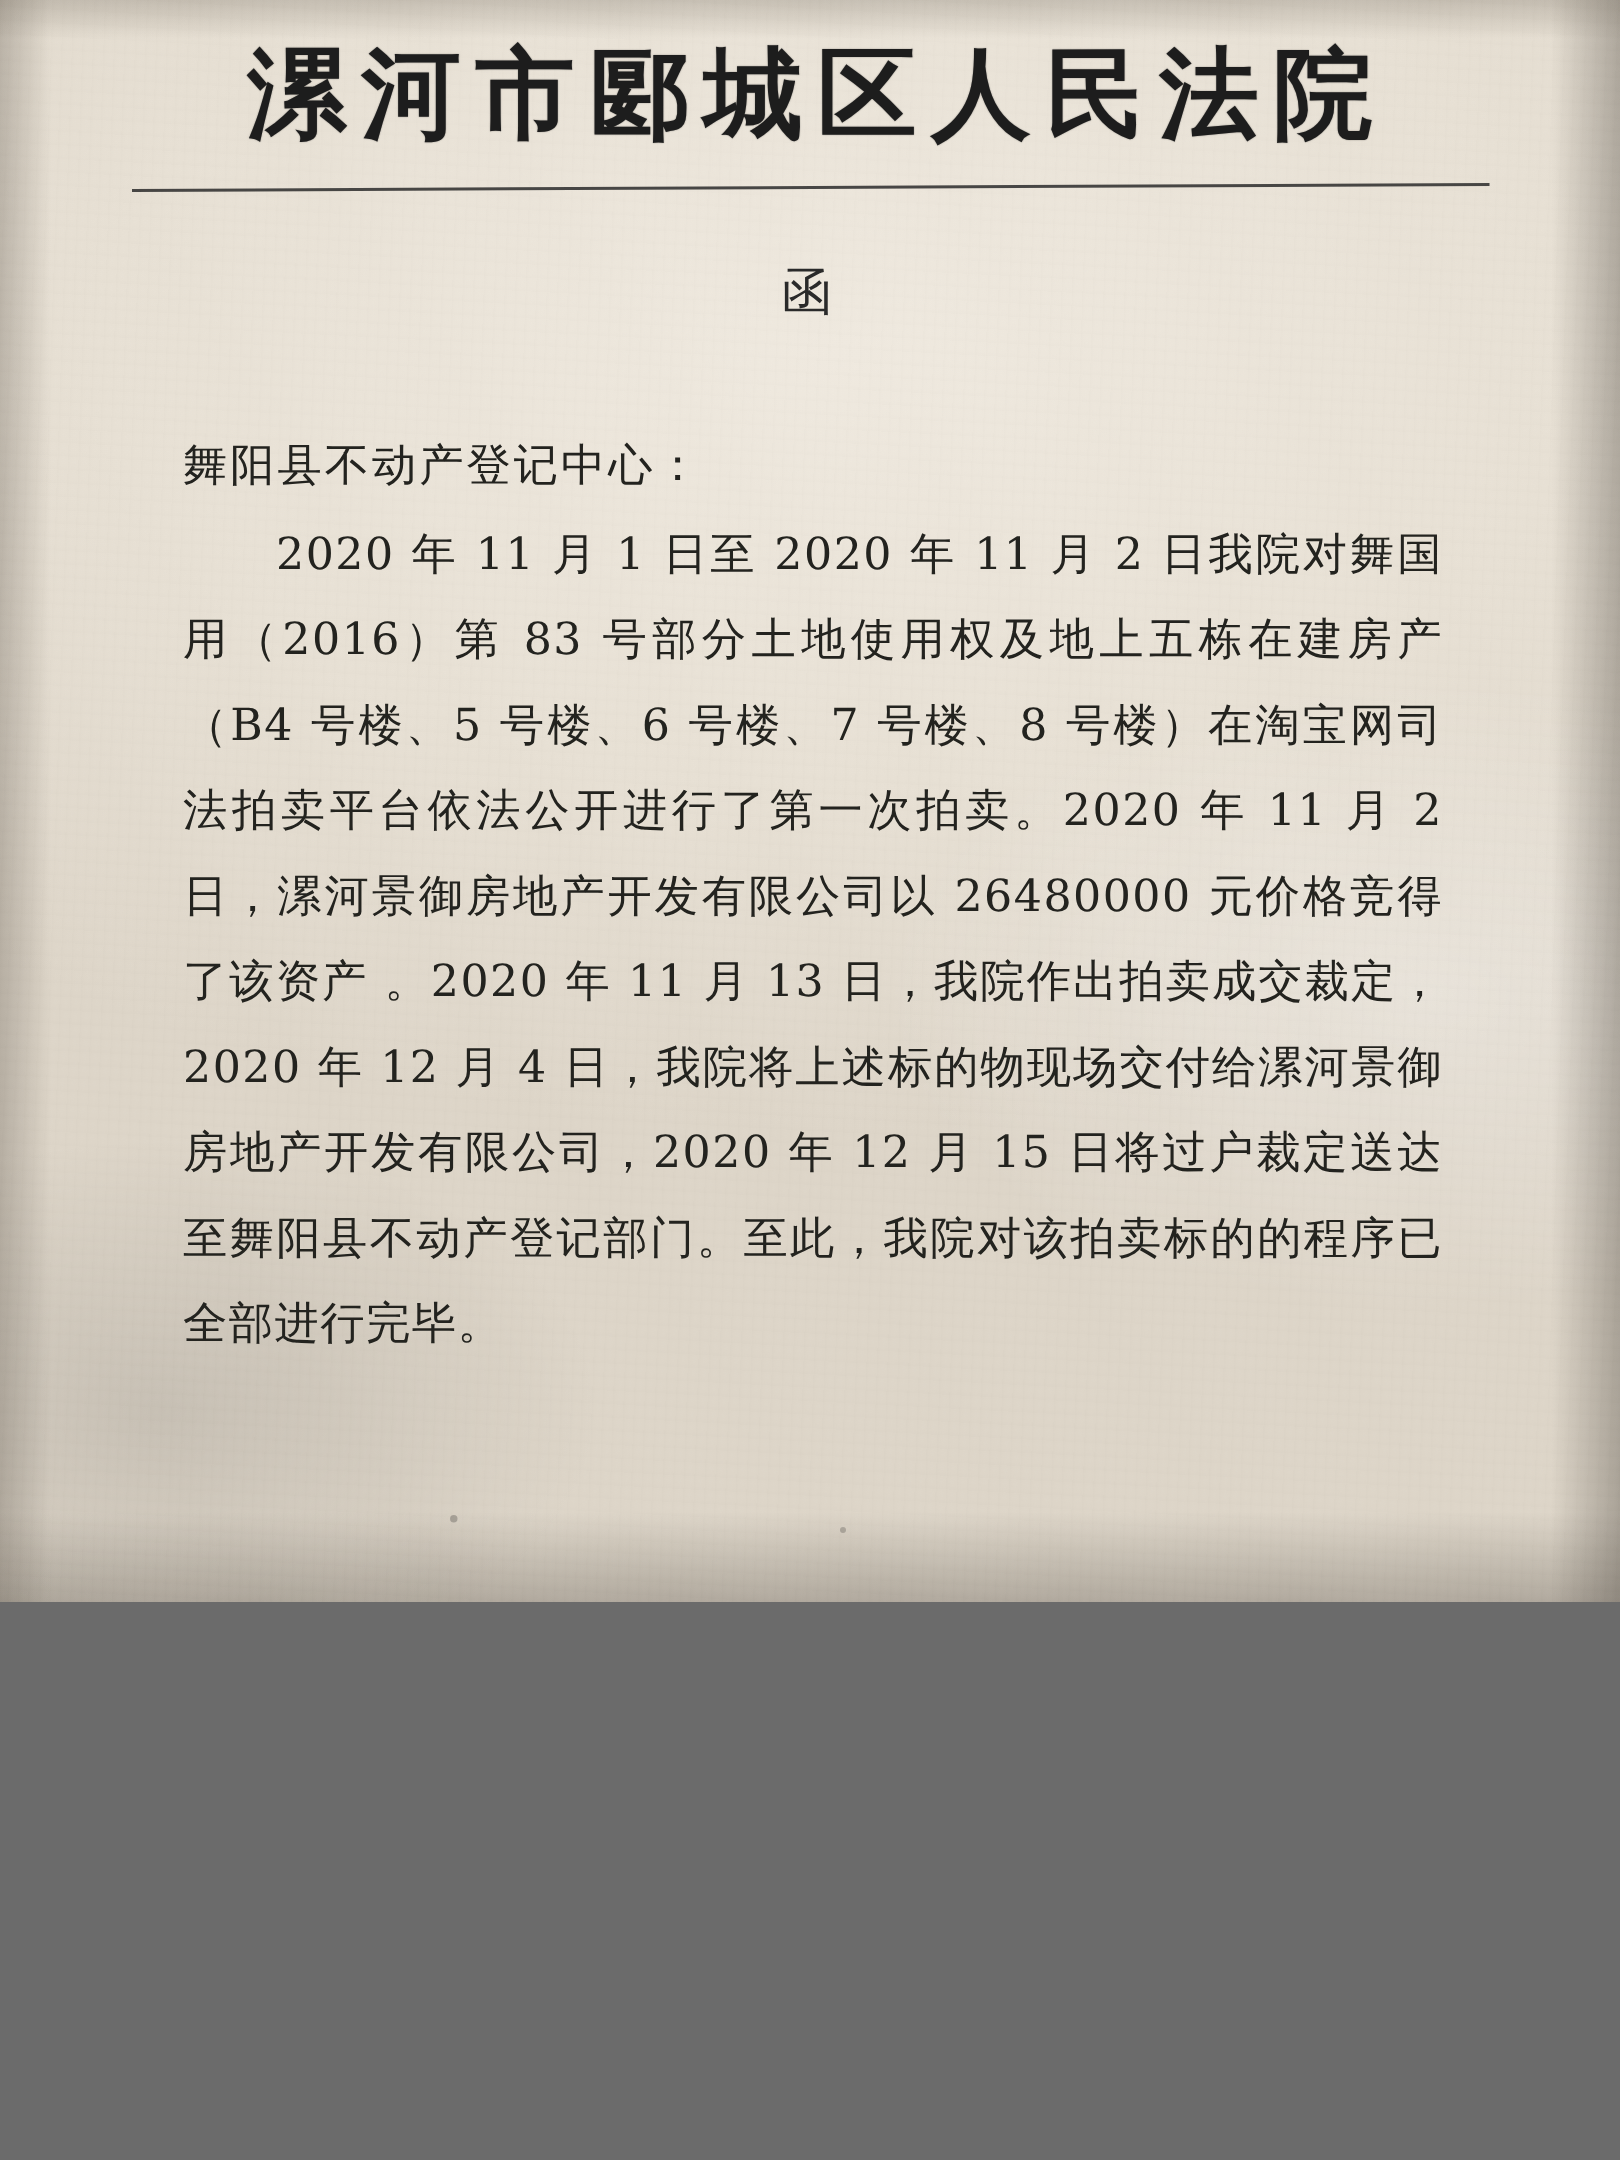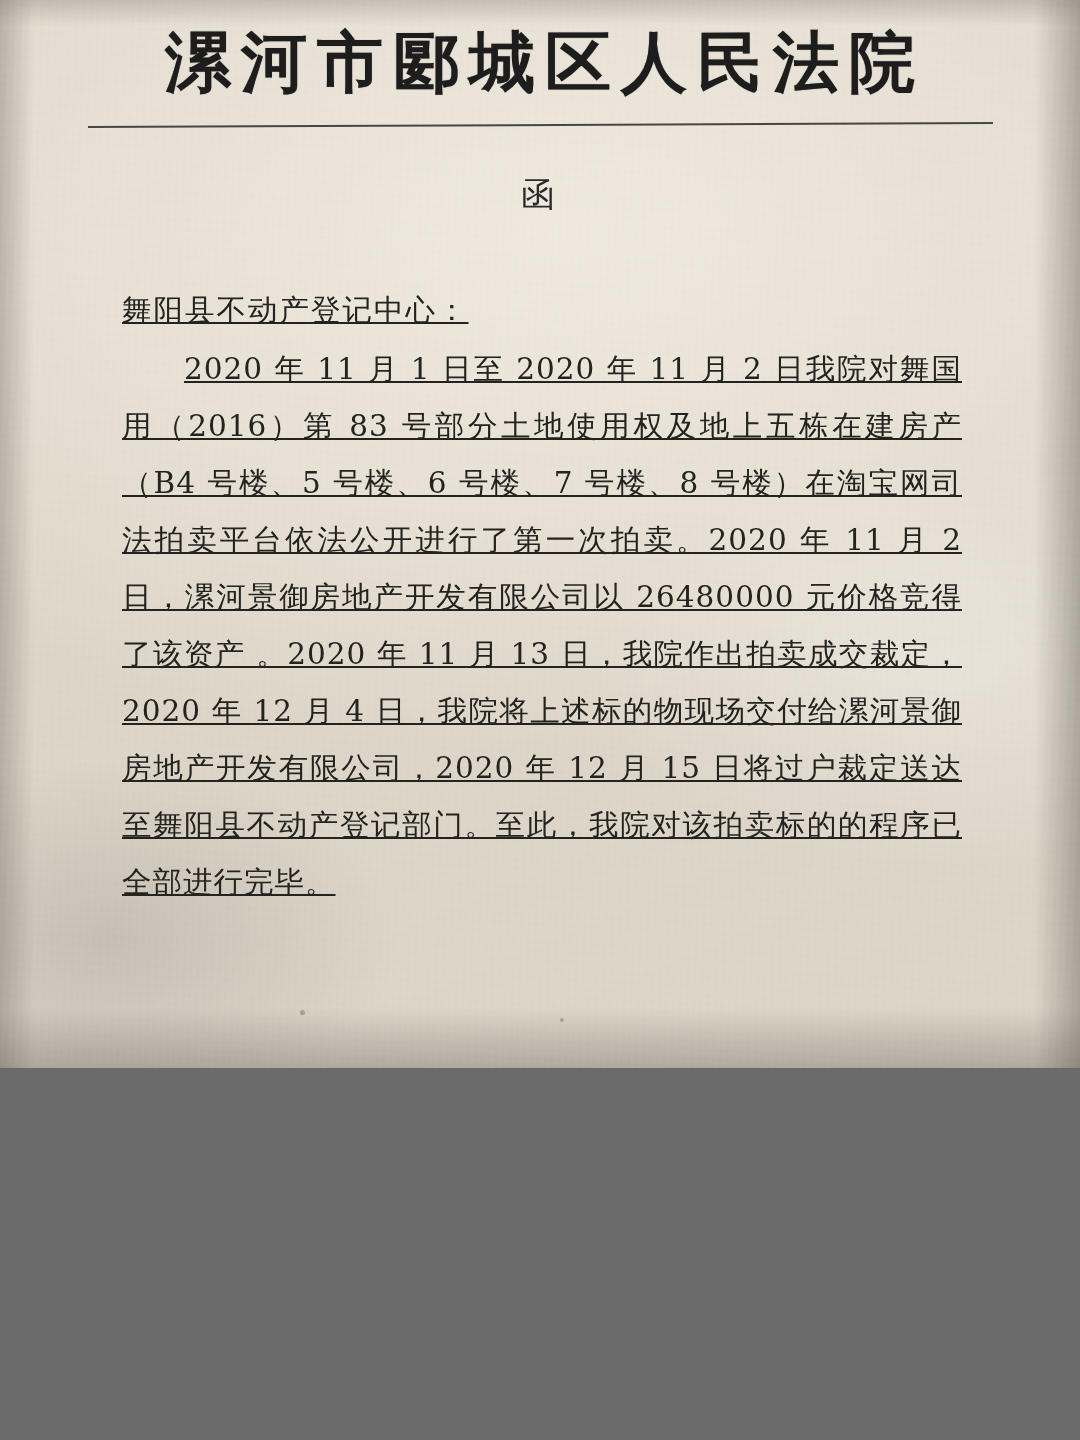--- a/index.html
+++ b/index.html
@@ -91,21 +91,20 @@
   .body-block {
     position: absolute;
     top: 282px;
     left: 122px;
     width: 840px;
     color: #23231f;
     font-size: 29.5px;
     line-height: 57px;
     letter-spacing: 1px;
     text-align: justify;
-    text-decoration: underline;
   }
   .addressee {
     margin-bottom: 2px;
     letter-spacing: 2px;
   }
   .para {
     text-indent: 62px;
     margin: 0;
   }
   .para + .para {

